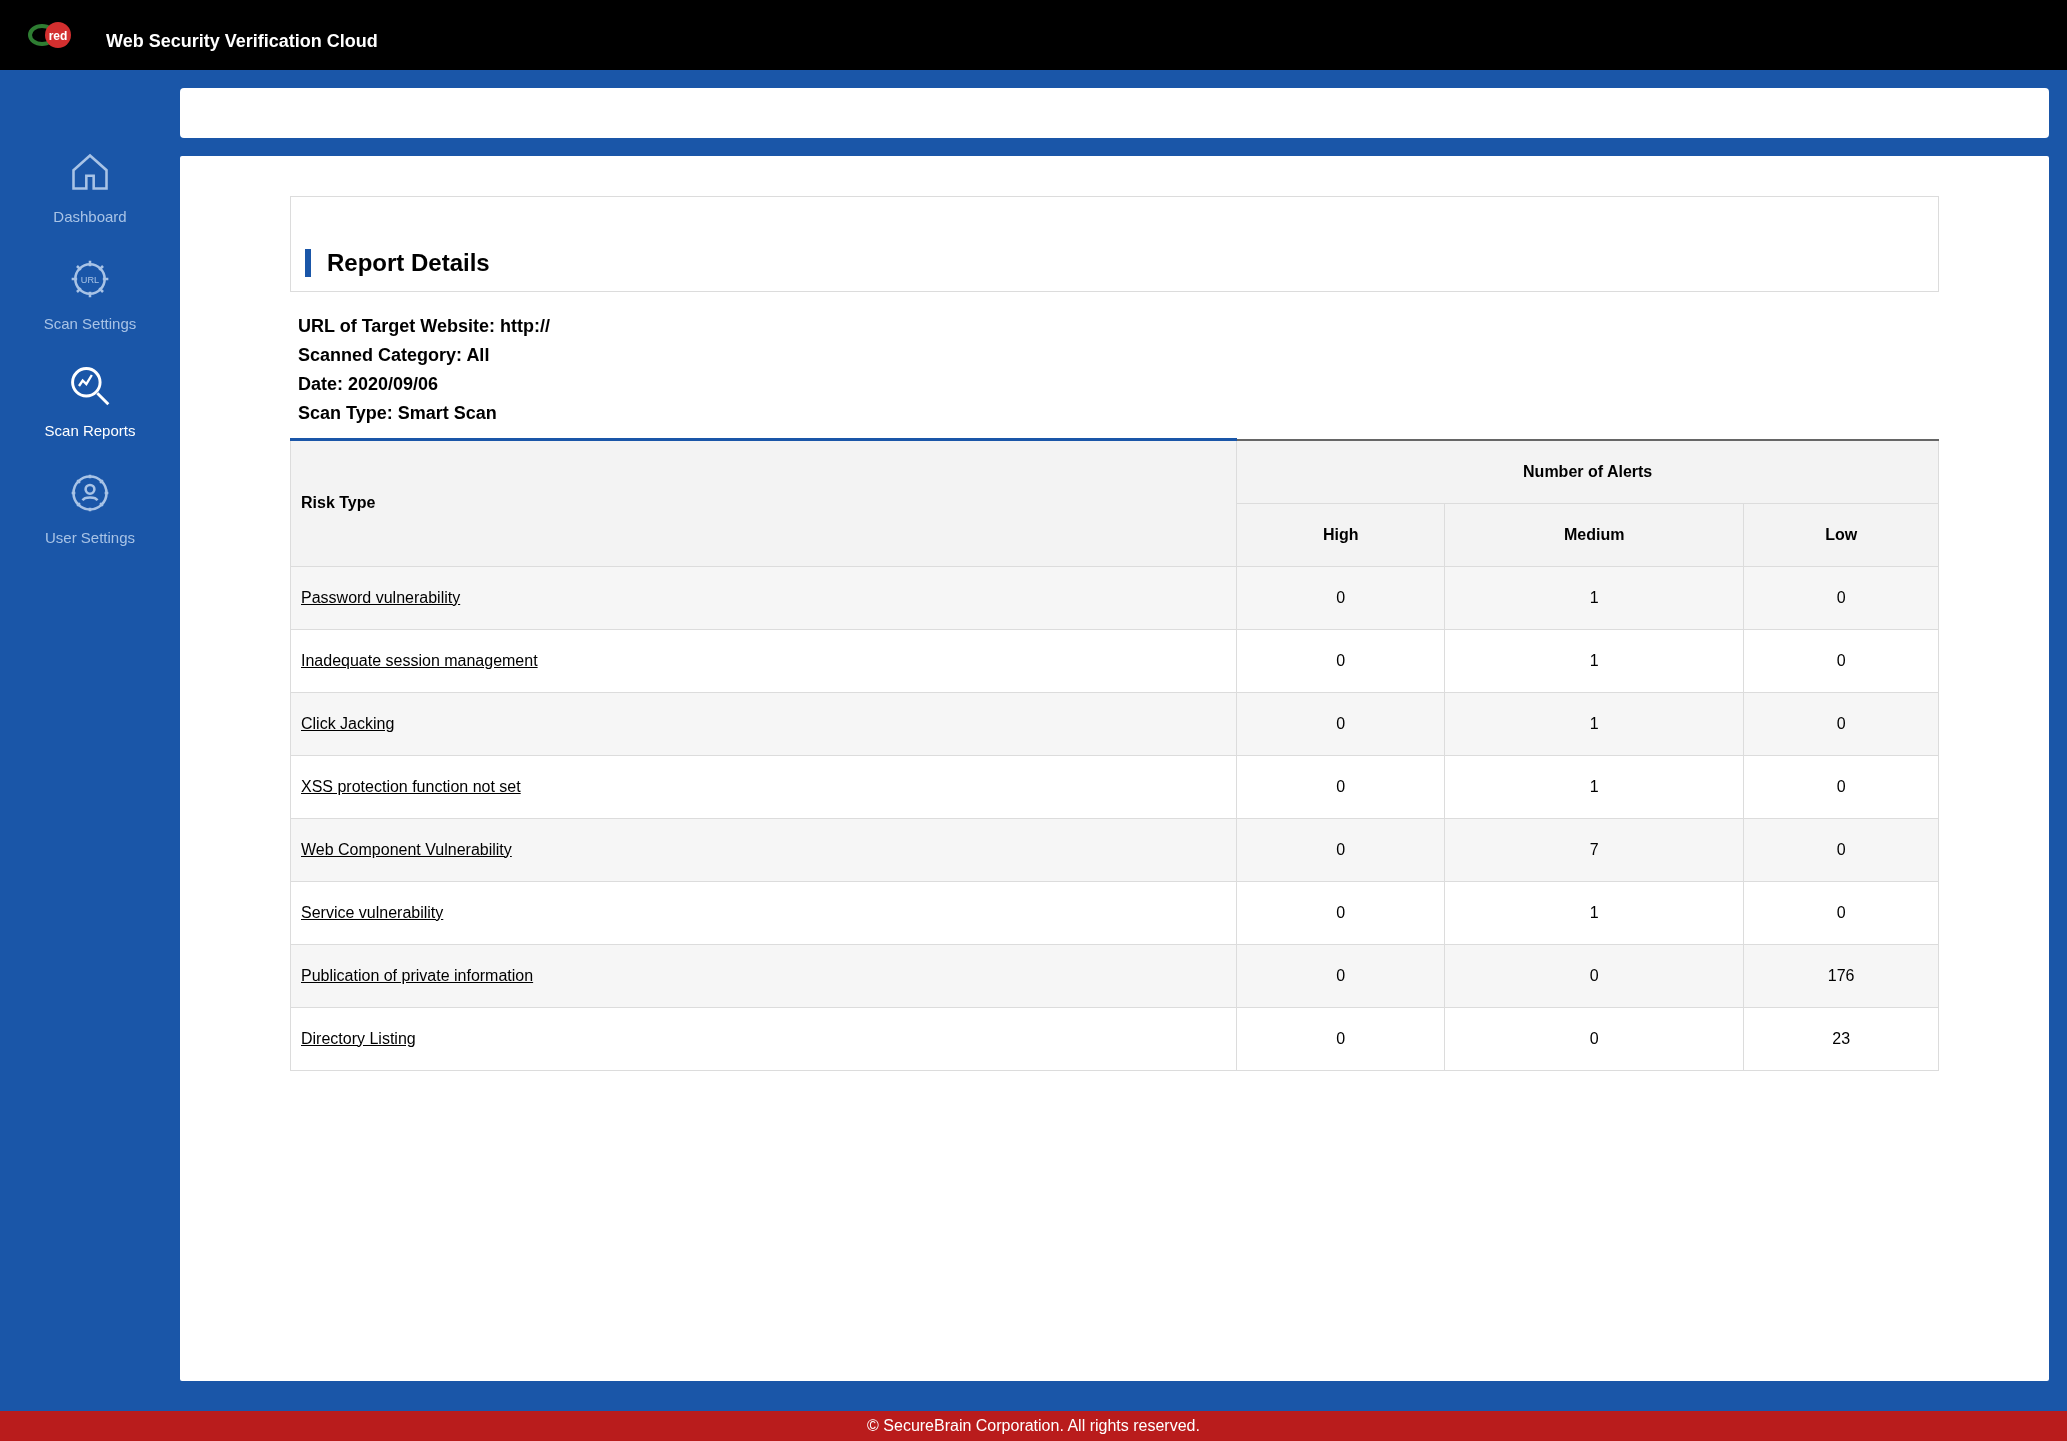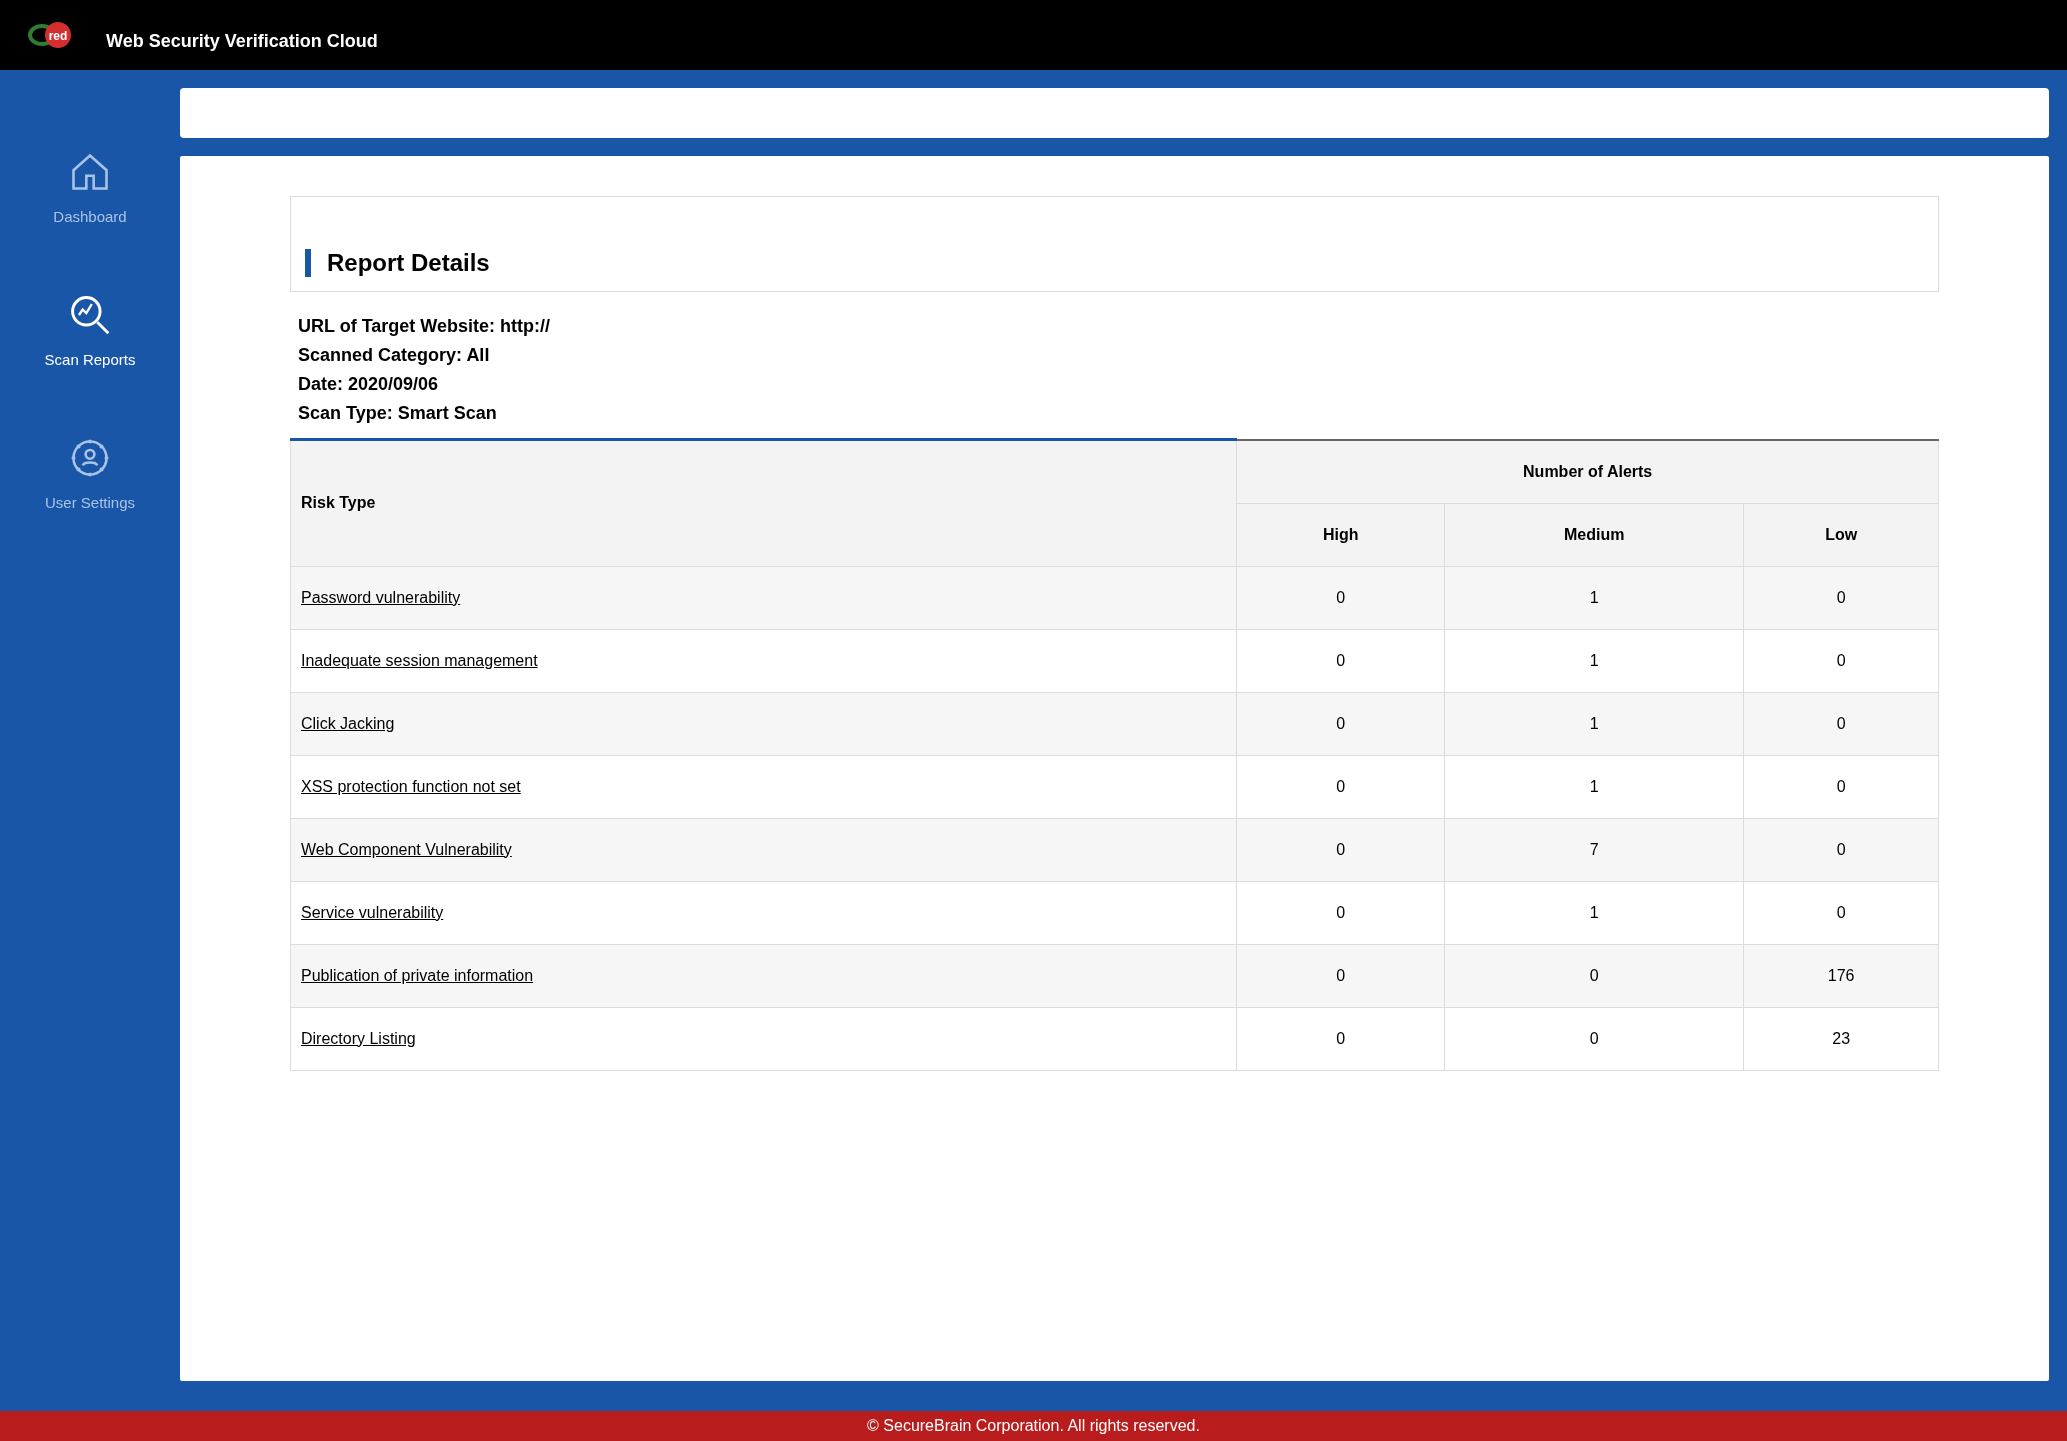--- a/index.html
+++ b/index.html
@@ -37,21 +37,21 @@
     flex: 1;
     display: flex;
     background: #1a56a8;
   }
   .sidebar {
     width: 180px;
     padding-top: 80px;
     display: flex;
     flex-direction: column;
     align-items: center;
-    gap: 68px;
+    gap: 32px;
   }
   .nav-item {
     display: flex;
     flex-direction: column;
     align-items: center;
     gap: 10px;
     color: #a8c3e6;
     cursor: pointer;
     width: 100%;
     text-align: center;
@@ -155,20 +155,30 @@
 
     <div class="nav-item">
       <span>
         <svg viewBox="0 0 24 24" fill="none" stroke="currentColor" stroke-width="1.4">
           <path d="M3 11 L12 3 L21 11 V21 H14 V14 H10 V21 H3 Z"></path>
         </svg>
       </span>
       <span class="nav-label">Dashboard</span>
     </div>
 
+    <div class="nav-item">
+      <span>
+        <svg viewBox="0 0 24 24" fill="none" stroke="currentColor" stroke-width="1.4">
+          <circle cx="12" cy="12" r="8"></circle>
+          <path d="M12 2v3M12 19v3M2 12h3M19 12h3M4.9 4.9l2.1 2.1M17 17l2.1 2.1M4.9 19.1l2.1-2.1M17 7l2.1-2.1"></path>
+          <text x="12" y="14" font-size="5" fill="currentColor" stroke="none" text-anchor="middle">URL</text>
+        </svg>
+      </span>
+      <span class="nav-label">Scan Settings</span>
+    </div>
 
     <div class="nav-item active">
       <span>
         <svg viewBox="0 0 24 24" fill="none" stroke="currentColor" stroke-width="1.6">
           <circle cx="10" cy="10" r="7.5"></circle>
           <line x1="16" y1="16" x2="22" y2="22"></line>
           <path d="M6 12l2-3 2 2 3-5" stroke-width="1.3"></path>
         </svg>
       </span>
       <span class="nav-label">Scan Reports</span>

